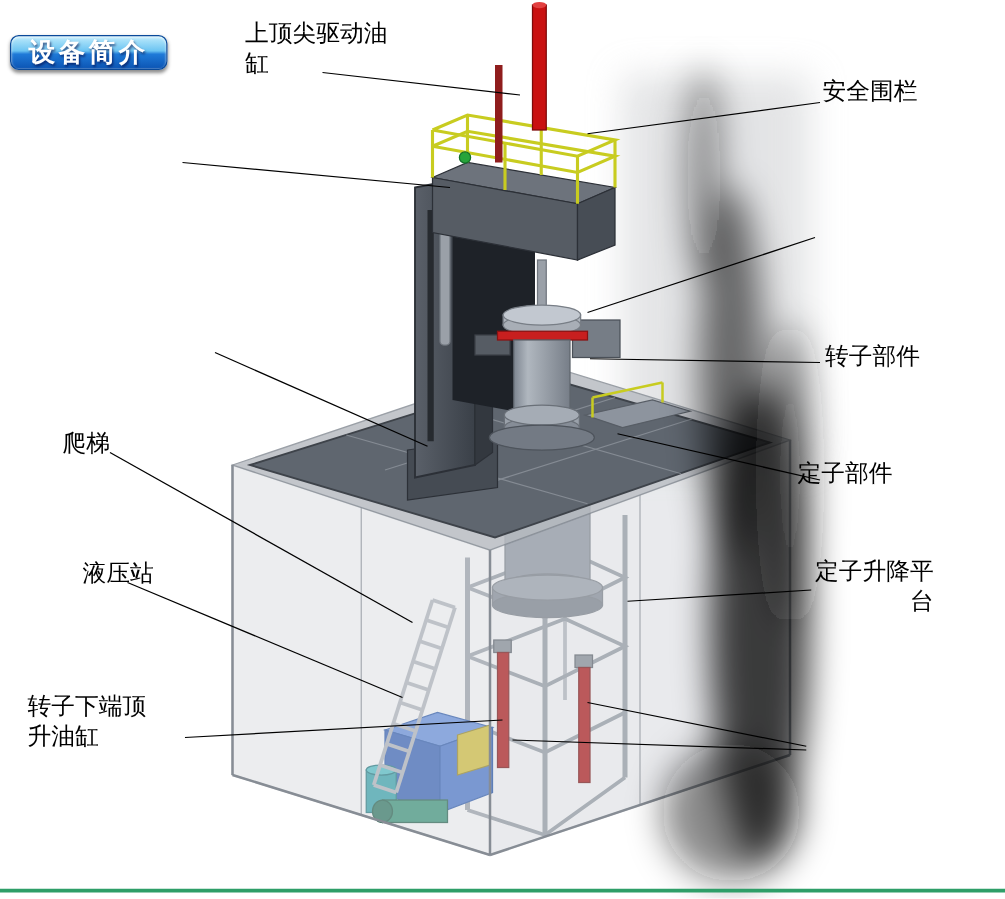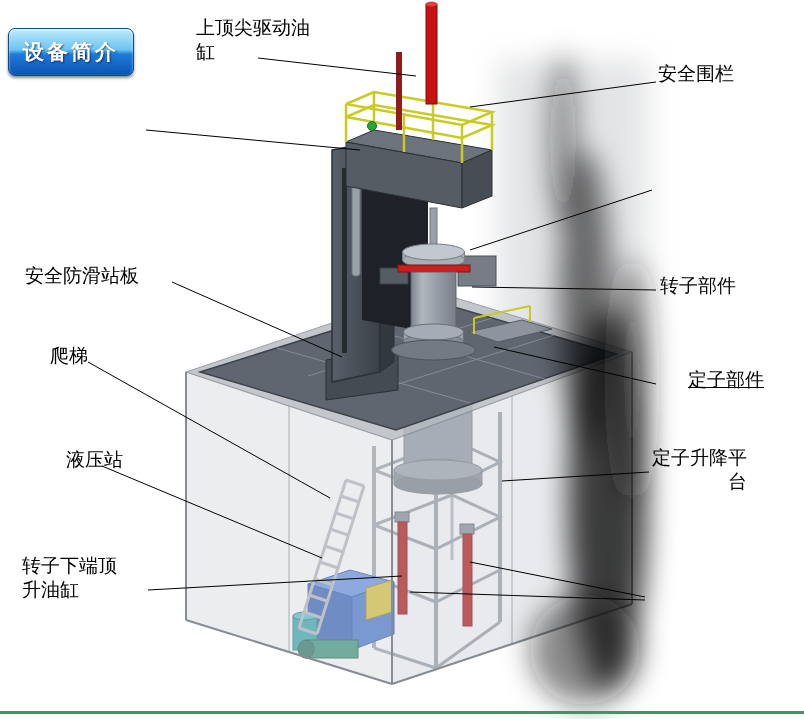--- a/index.html
+++ b/index.html
@@ -6,21 +6,21 @@
   html,body { width:804px; height:719px; background:#ffffff; }
   body { font-family:"Liberation Sans","DejaVu Sans",sans-serif; }
   .canvas { position:relative; width:804px; height:719px; background:#ffffff; overflow:hidden; }
   .machine-svg, .leader-svg { position:absolute; left:0; top:0; }
   .leader-svg { pointer-events:none; }
   .label {
     position:absolute; font-size:19px; line-height:1.25; color:#000;
     white-space:pre-line; font-family:"Liberation Serif","DejaVu Serif",serif;
   }
   .badge {
-    position:absolute; left:8px; top:28px; width:126px; height:48px;
+    position:absolute; left:8px; top:28px; width:126px; height:28px;
     border-radius:7px; border:1px solid #0a4a9a;
     background:linear-gradient(180deg,#bdebfc 0%,#6cc4f2 45%,#1f7ad8 55%,#0c55b4 100%);
     box-shadow:0 2px 3px rgba(0,0,0,.45), inset 0 1px 2px rgba(255,255,255,.8);
     color:#fff; font-size:21px; font-weight:bold; letter-spacing:3px;
     display:flex; align-items:center; justify-content:center;
     text-shadow:1px 1px 2px rgba(0,0,60,.6);
   }
   .footer-text {
     position:absolute; left:0; top:684px; width:100%; text-align:center;
     font-size:17px; color:#111; font-family:"Liberation Serif","DejaVu Serif",serif;
@@ -208,24 +208,23 @@
       <line x1="645" y1="597" x2="470" y2="562"></line>
       <line x1="645" y1="600" x2="410" y2="592"></line>
     </g>
   </svg>
 
   <div class="badge">设备简介</div>
 
   <div class="label" style="left:196px; top:16px;">上顶尖驱动油
 缸</div>
   <div class="label" style="left:658px; top:62px;">安全围栏</div>
-  <div class="label" style="left:25px;  top:264px;">安全防滑站板</div>
   <div class="label" style="left:660px; top:274px;">转子部件</div>
   <div class="label" style="left:50px;  top:344px;">爬梯</div>
-  <div class="label" style="left:688px; top:368px;text-decoration:underline;">定子部件</div>
+  <div class="label" style="left:638px; top:368px;">定子部件</div>
   <div class="label" style="left:38px;  top:448px;margin-left:28px;">液压站</div>
   <div class="label" style="left:652px; top:446px;text-align:right;">定子升降平
 台</div>
   <div class="label" style="left:22px;  top:554px;">转子下端顶
 升油缸</div>
 
   <div class="bottom-line"></div>
 
 </div>
 

